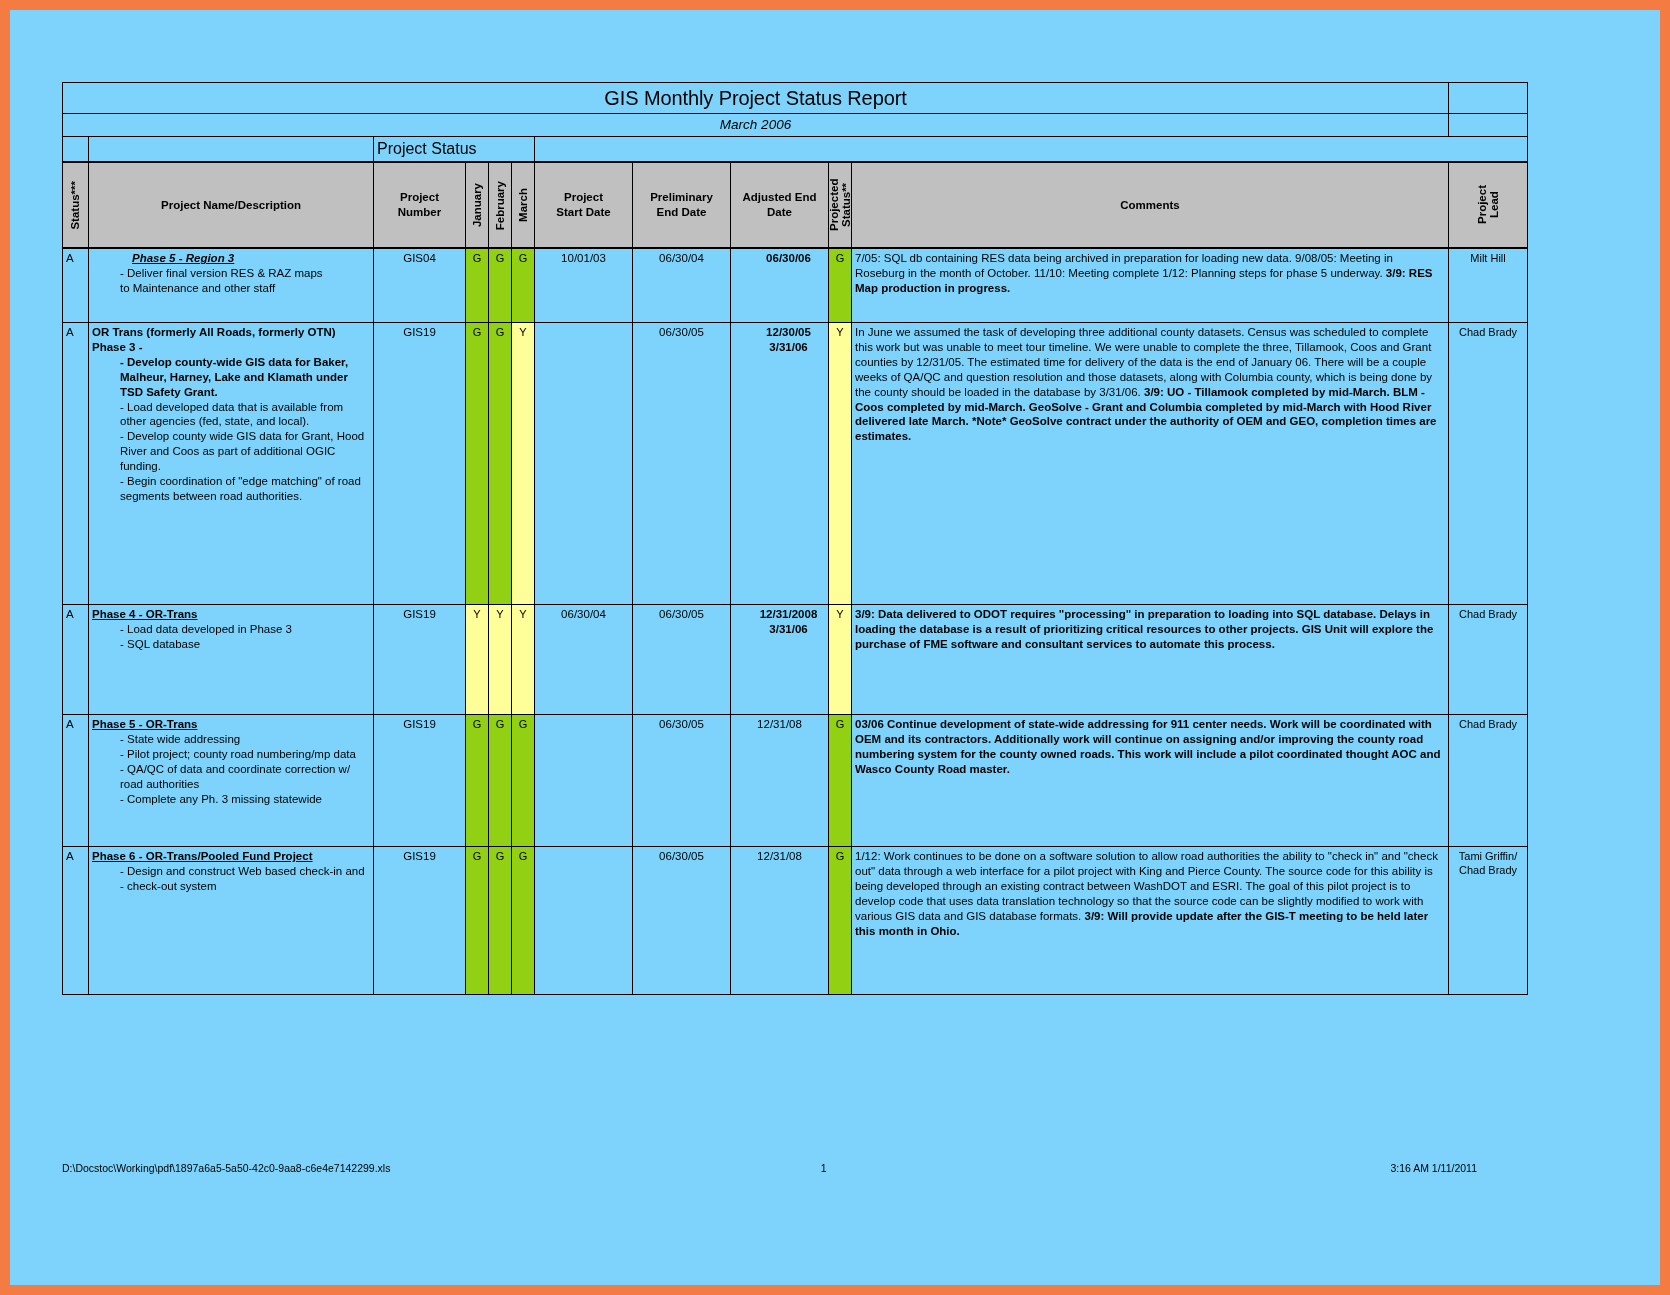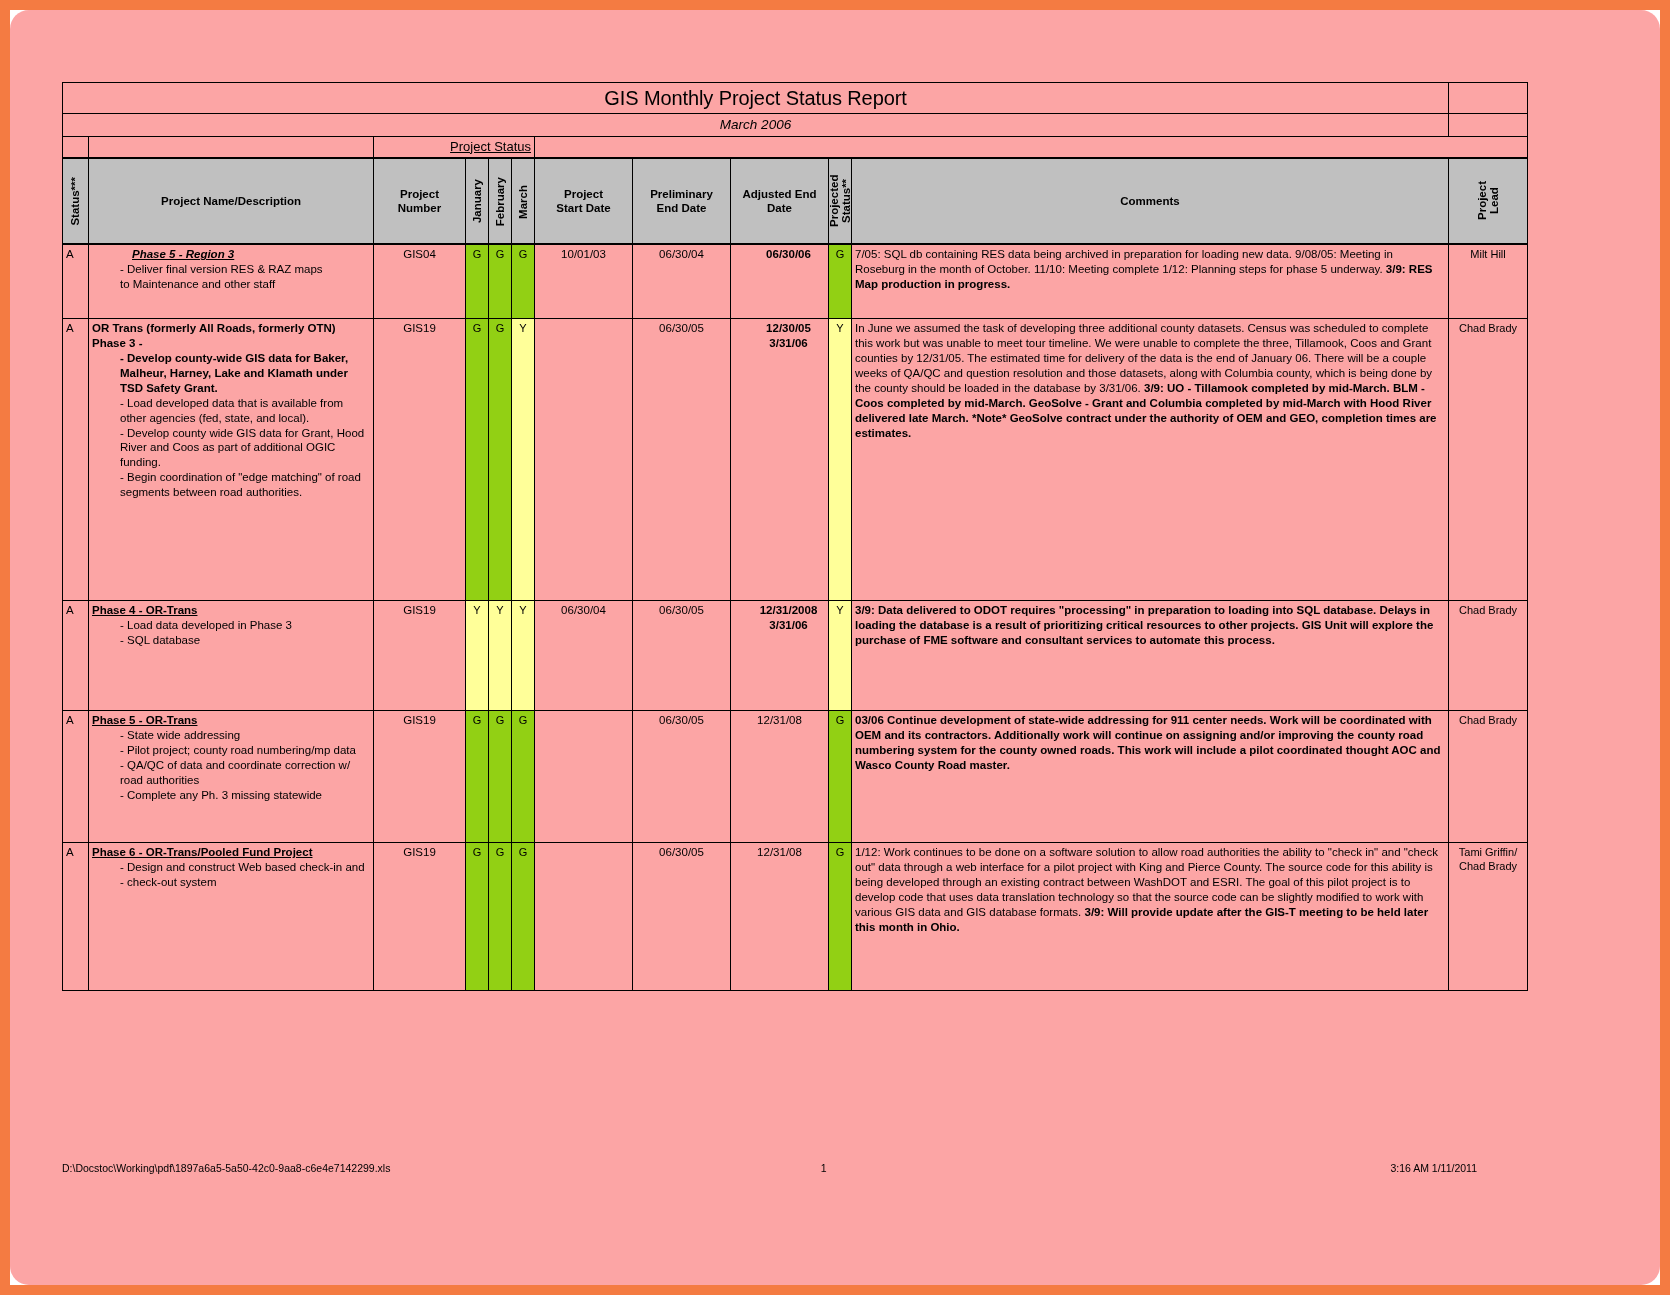--- a/index.html
+++ b/index.html
@@ -19,23 +19,22 @@
     position: absolute;
     inset: 0;
     border: 10px solid #f47b42;
     box-sizing: border-box;
   }
   .page {
     position: absolute;
     left: 10px; top: 10px;
     width: 1650px;
     height: 1275px;
-    background: #fca5a5;
+    background: #7dd3fc;
     box-sizing: border-box;
-    border-radius: 19px;
   }
   .sheet {
     position: absolute;
     left: 52px;
     top: 72px;
     width: 1465px;
   }
   table.rpt {
     border-collapse: collapse;
     table-layout: fixed;
@@ -63,26 +62,25 @@
   .subtitle-cell {
     text-align: center;
     font-size: 13.5px;
     font-weight: bold;
     font-style: italic;
     height: 21px;
     vertical-align: middle;
   }
   .blank-cell { height: 8px; border: 1px solid #000; }
   .grp-cell {
-    text-align: right;
-    font-size: 13px;
+    text-align: left;
+    font-size: 16px;
     font-weight: bold;
     height: 19px;
     vertical-align: middle;
-    text-decoration: underline;
   }
 
   
   thead tr.hdr td {
     background: #c0c0c0;
     text-align: center;
     vertical-align: middle;
     font-weight: bold;
     font-size: 11.5px;
     height: 84px;

